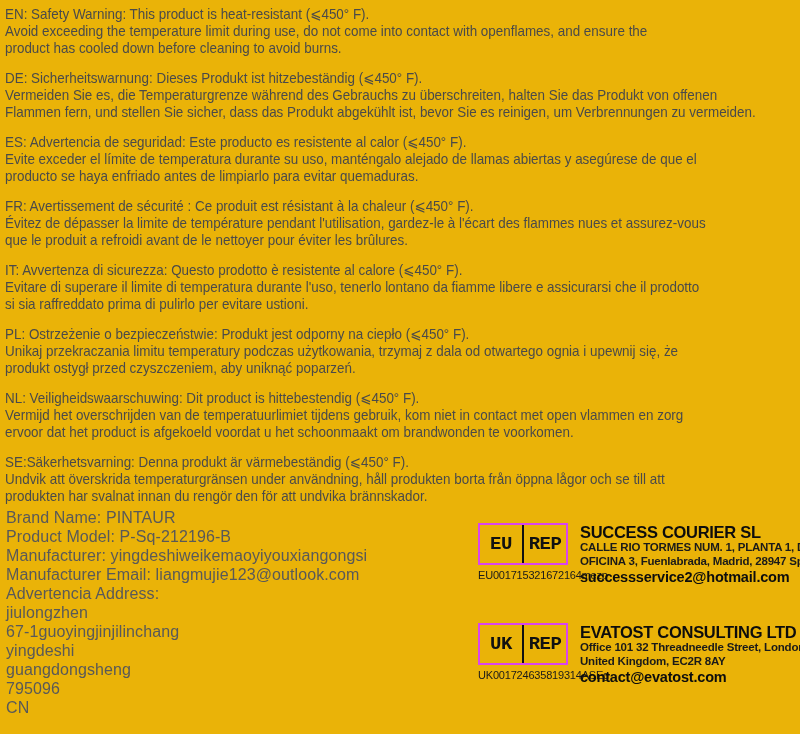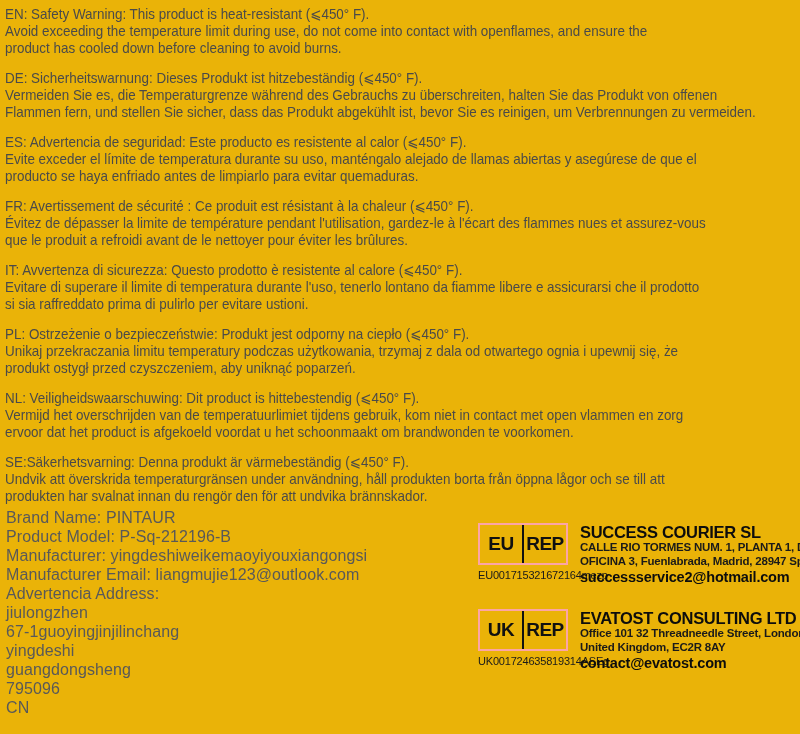--- a/index.html
+++ b/index.html
@@ -33,27 +33,28 @@
   }
   .product-line { white-space:nowrap; }
 
   
   .rep-col { position:absolute; top:523px; left:478px; width:320px; color:#111; }
   .rep-card {
     display:grid;
     grid-template-columns:96px 1fr;
     column-gap:6px;
   }
-  .rep-card + .rep-card { margin-top:24px; }
+  .rep-card + .rep-card { margin-top:38px; }
   .rep-box {
     grid-column:1; grid-row:1;
     width:86px; height:38px;
-    border:2px solid #fca5a5;
+    border:2px solid #d946ef;
     display:flex;
     align-self:start;
+    font-family:Liberation Mono, monospace;
   }
   .rep-cell {
     flex:1; display:flex; align-items:center; justify-content:center;
     font-weight:bold; font-size:19px; color:#111;
     letter-spacing:-0.5px;
   }
   .rep-cell + .rep-cell { border-left:2px solid #111; }
   .rep-code {
     grid-column:1; grid-row:2;
     font-size:11px; line-height:9px;

